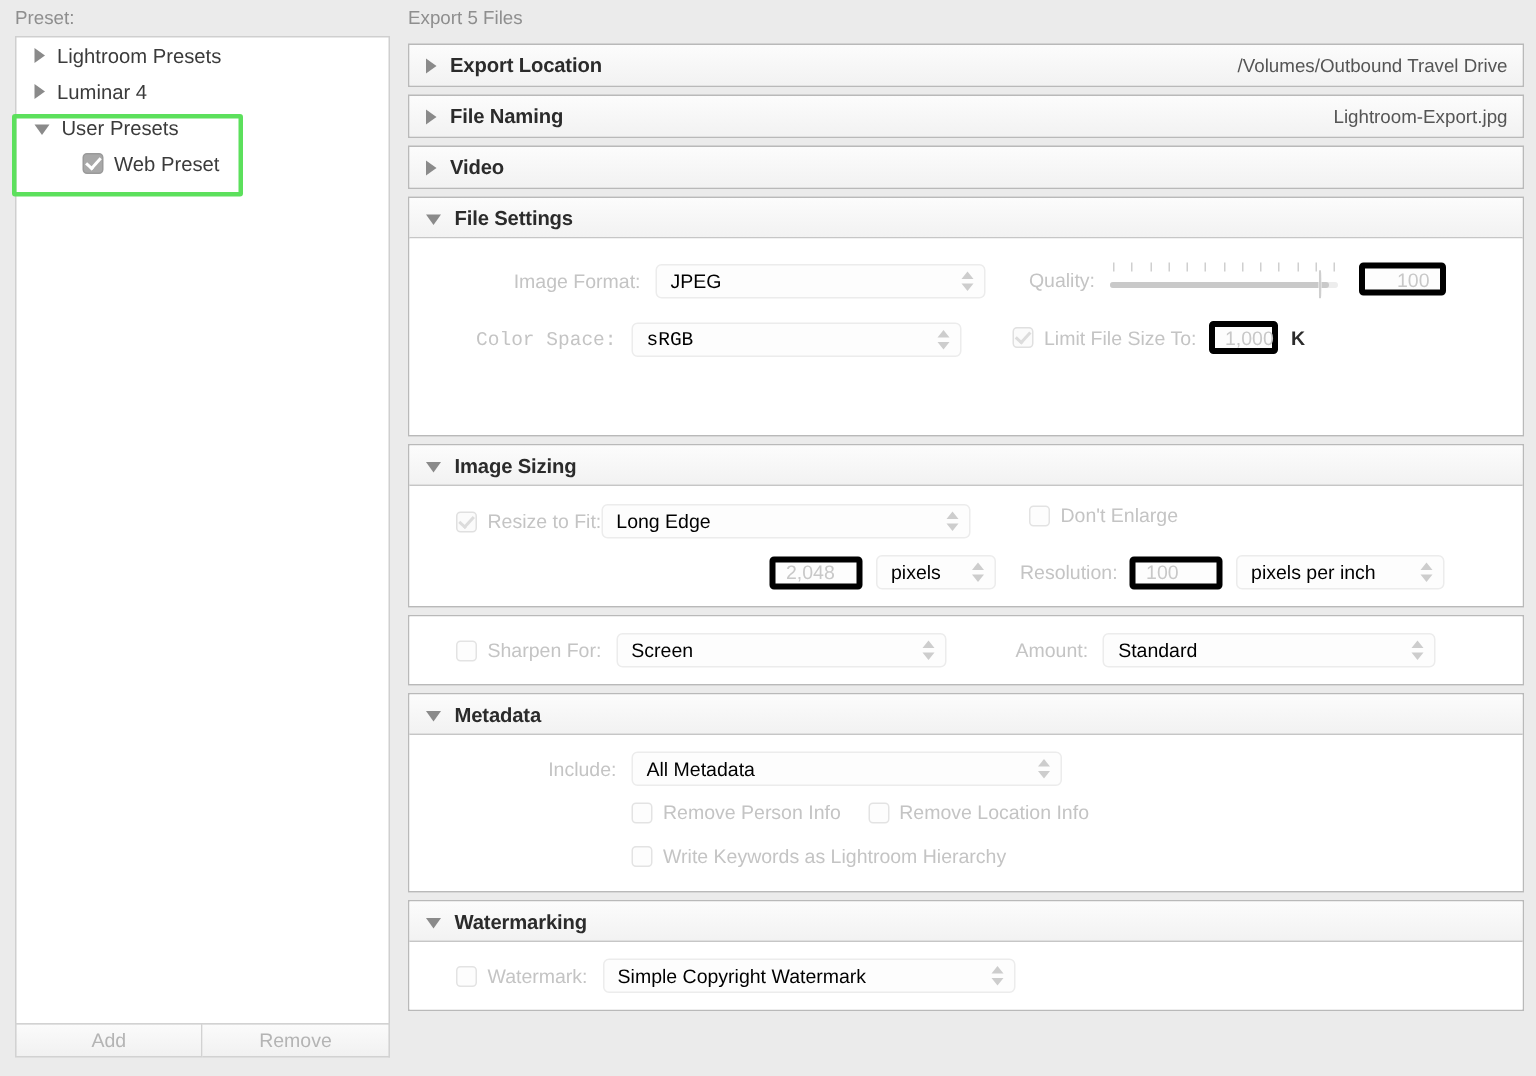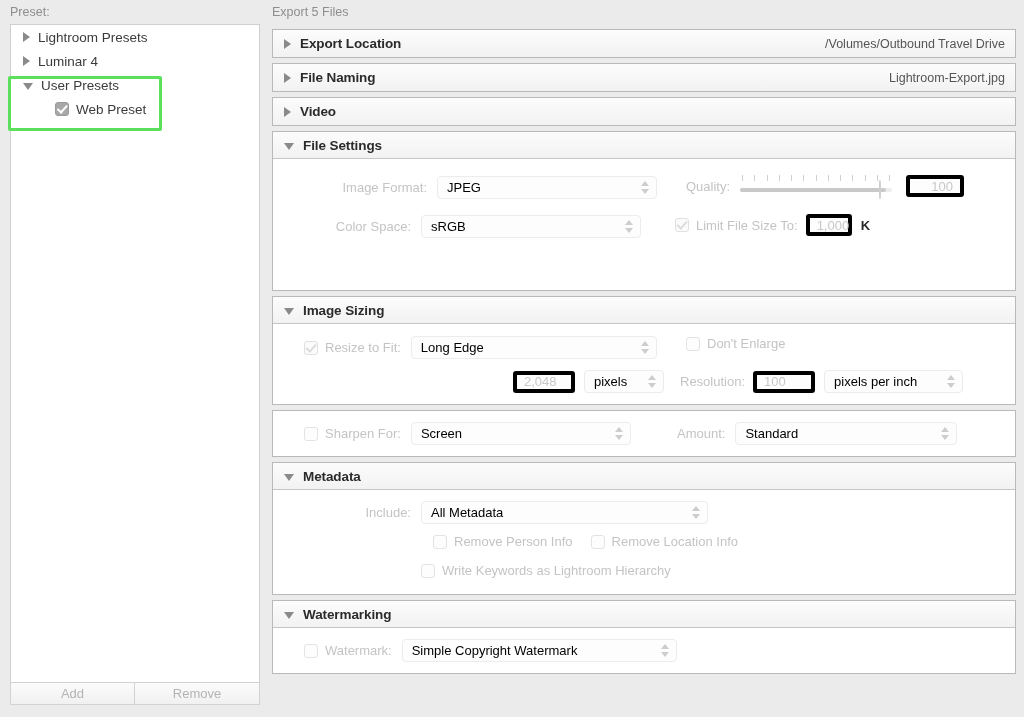--- a/index.html
+++ b/index.html
@@ -316,21 +316,21 @@
         <div class="panel-body" style="height:131px; position:relative;">
 
           <div class="row" style="position:absolute; left:16px; top:17px;">
             <span class="lbl" style="width:138px;">Image Format:</span>
             <span class="sel" style="width:220px; margin-left:10px;">
               <span class="sel-text">JPEG</span>
               <span class="stepper"></span>
             </span>
           </div>
 
-          <div class="row" style="position:absolute; left:0; top:56px;">
+          <div class="row" style="position:absolute; left:0; top:56px;font-family:Liberation Mono, monospace;">
             <span class="lbl" style="width:138px;">Color Space:</span>
             <span class="sel" style="width:220px; margin-left:10px;">
               <span class="sel-text">sRGB</span>
               <span class="stepper"></span>
             </span>
           </div>
 
           <div class="row" style="position:absolute; left:395px; top:16px;">
             <span class="lbl" style="width:62px;">Quality:</span>
             <span class="slider-wrap" style="margin-left:10px;">
@@ -369,21 +369,21 @@
       <div class="panel">
         <div class="panel-head">
           <span class="tri tri-down panel-tri"></span>
           <span class="panel-title">Image Sizing</span>
         </div>
         <div class="panel-body" style="height:80px; position:relative;">
 
           <div class="row" style="position:absolute; left:31px; top:12px;">
             <span class="cb cb-dim-checked"></span>
             <span class="cb-lbl">Resize to Fit:</span>
-            <span class="sel" style="width:246px; margin-left:10px;">
+            <span class="sel" style="width:246px; ">
               <span class="sel-text">Long Edge</span>
               <span class="stepper"></span>
             </span>
           </div>
 
           <div class="row" style="position:absolute; left:413px; top:12px;">
             <span class="cb cb-dim-empty"></span>
             <span class="cb-lbl">Don't Enlarge</span>
           </div>
 
@@ -435,21 +435,21 @@
         <div class="panel-body" style="height:104px; position:relative;">
 
           <div class="row" style="position:absolute; left:0; top:11px;">
             <span class="lbl" style="width:138px;">Include:</span>
             <span class="sel" style="width:287px; margin-left:10px;gap:40px;">
               <span class="sel-text">All Metadata</span>
               <span class="stepper"></span>
             </span>
           </div>
 
-          <div class="row" style="position:absolute; left:160px; top:44px;align-items:center;">
+          <div class="row" style="position:absolute; left:148px; top:44px;align-items:center;">
             <span class="cb cb-dim-empty"></span>
             <span class="cb-lbl">Remove Person Info</span>
             <span class="cb cb-dim-empty" style="margin-left:18px;"></span>
             <span class="cb-lbl">Remove Location Info</span>
           </div>
 
           <div class="row" style="position:absolute; left:148px; top:73px;">
             <span class="cb cb-dim-empty"></span>
             <span class="cb-lbl">Write Keywords as Lightroom Hierarchy</span>
           </div>

